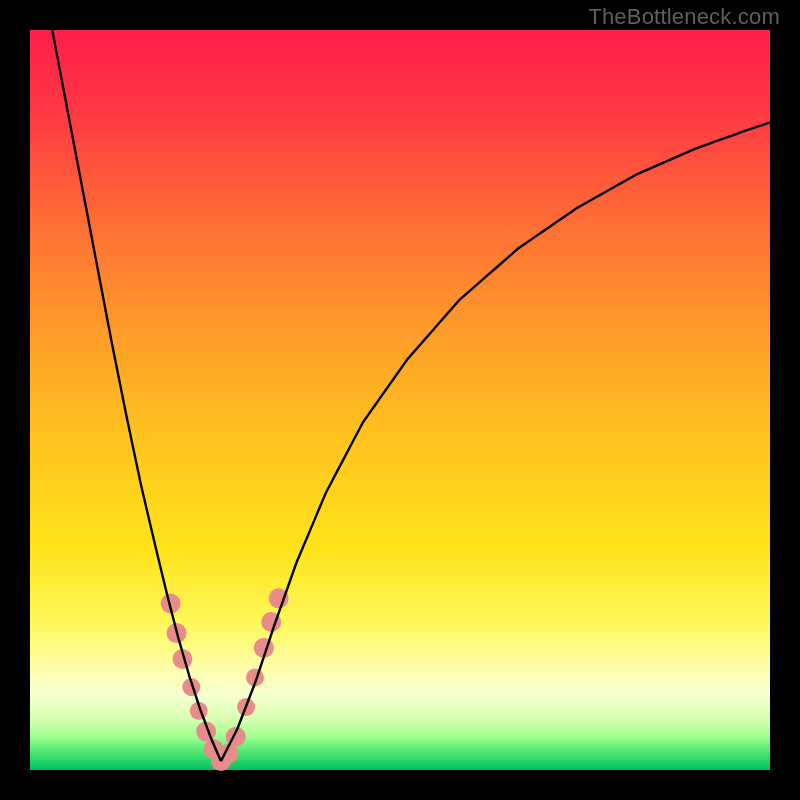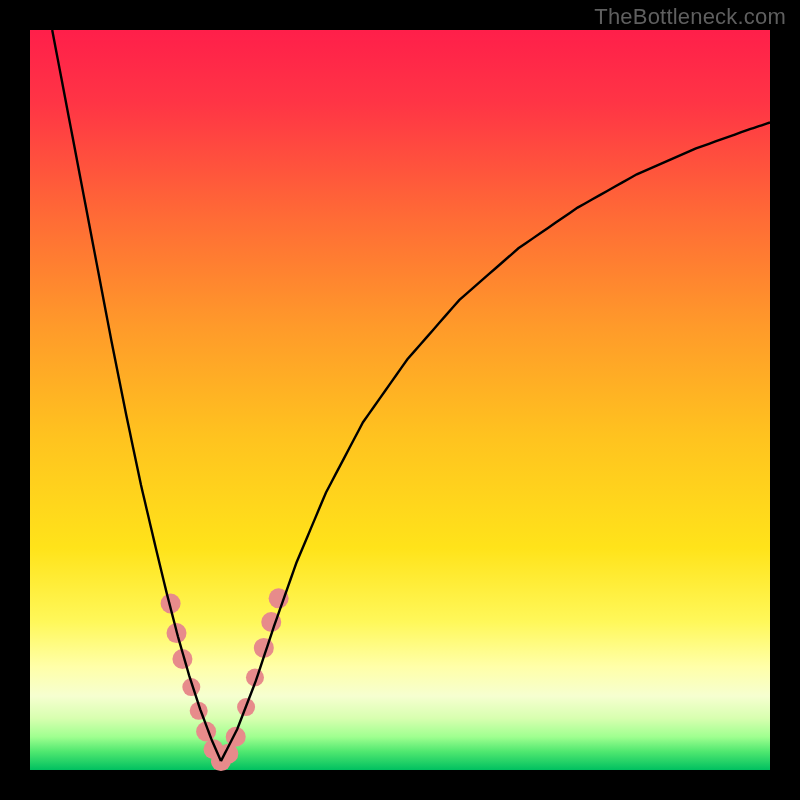--- a/index.html
+++ b/index.html
@@ -12,21 +12,21 @@
   }
   .frame {
     width: 800px;
     height: 800px;
     background: #000;
     position: relative;
   }
   .watermark {
     position: absolute;
     top: 4px;
-    right: 14px;
+    right: 20px;
     color: #5f5f5f;
     font-size: 22px;
     font-weight: 500;
     z-index: 10;
     letter-spacing: 0.2px;
   }
   svg {
     display: block;
   }
 </style>

